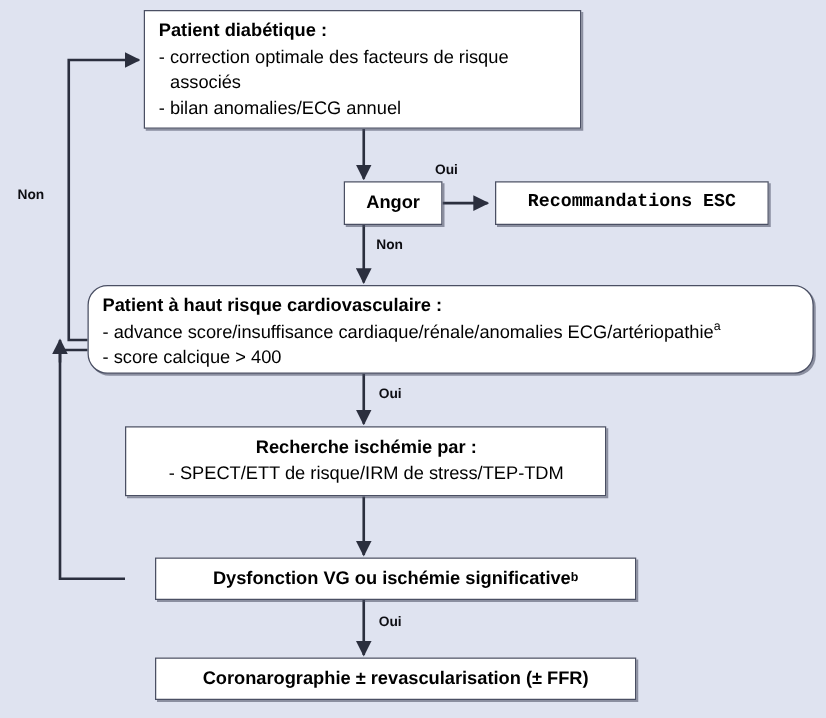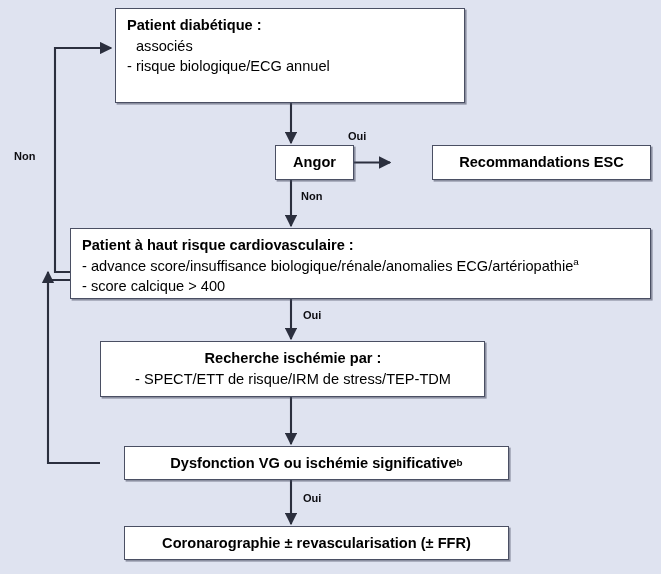--- a/index.html
+++ b/index.html
@@ -66,22 +66,22 @@
     position: absolute;
     font-size: 11px;
     font-weight: bold;
     color: #0d0d12;
     white-space: nowrap;
   }
 
   
   #node-diabetic   { left: 115px; top: 8px;   width: 350px; height: 95px; }
   #node-angor      { left: 251px; top: 145px; width: 79px;  height: 35px; }
-  #node-esc        { left: 408px; top: 145px; width: 219px; height: 35px; }
-  #node-highrisk   { left: 70px;  top: 228px; width: 581px; height: 71px; }
+  #node-esc        { left: 372px; top: 145px; width: 219px; height: 35px; font-family: Liberation Mono, monospace; }
+  #node-highrisk   { left: 70px;  top: 228px; width: 581px; height: 71px; border-radius: 16px; }
   #node-ischemia   { left: 100px; top: 341px; width: 385px; height: 56px; text-align: center; }
   #node-dysfunction{ left: 100px; top: 446px; width: 385px; height: 34px; }
   #node-corono     { left: 100px; top: 526px; width: 385px; height: 34px; justify-content: center; }
 
   
   #label-non-left      { left: 14px;  top: 150px; }
   #label-oui-angor     { left: 348px; top: 130px; }
   #label-non-angor     { left: 301px; top: 190px; }
   #label-oui-highrisk  { left: 303px; top: 309px; }
   #label-oui-dysfunc   { left: 303px; top: 492px; }
@@ -113,35 +113,36 @@
 
       <path d="M 100 463 L 48 463 L 48 280 L 70 280"></path>
       <path d="M 48 290 L 48 272" marker-end="url(#arrow)"></path>
 
       <path d="M 70 272 L 55 272 L 55 48 L 111 48" marker-end="url(#arrow)"></path>
     </g>
   </svg>
 
   <div class="node" id="node-diabetic">
     <div class="hd">Patient diabétique :</div>
+    <div class="li">- correction optimale des facteurs de risque</div>
     <div class="li indent">associés</div>
-    <div class="li">- risque biologique/ECG annuel</div>
+    <div class="li">- bilan anomalies/ECG annuel</div>
   </div>
 
   <div class="node center" id="node-angor">
     <span>Angor</span>
   </div>
 
   <div class="node center" id="node-esc">
     <span>Recommandations ESC</span>
   </div>
 
   <div class="node" id="node-highrisk">
     <div class="hd">Patient à haut risque cardiovasculaire :</div>
-    <div class="li"><span>- advance score/insuffisance biologique/rénale/anomalies ECG/artériopathie</span><sup>a</sup></div>
+    <div class="li"><span>- advance score/insuffisance cardiaque/rénale/anomalies ECG/artériopathie</span><sup>a</sup></div>
     <div class="li">- score calcique &gt; 400</div>
   </div>
 
   <div class="node" id="node-ischemia">
     <div class="hd">Recherche ischémie par :</div>
     <div class="li">- SPECT/ETT de risque/IRM de stress/TEP-TDM</div>
   </div>
 
   <div class="node center" id="node-dysfunction">
     <span>Dysfonction VG ou ischémie significative</span>

